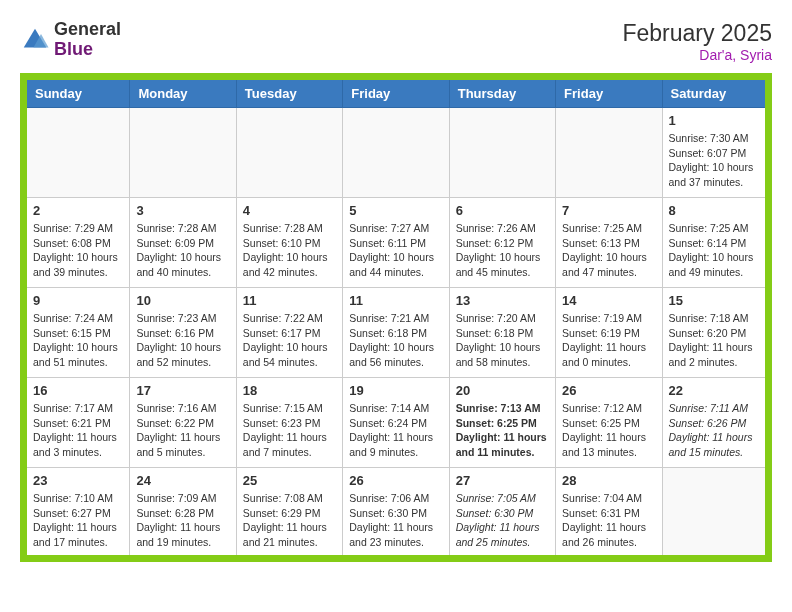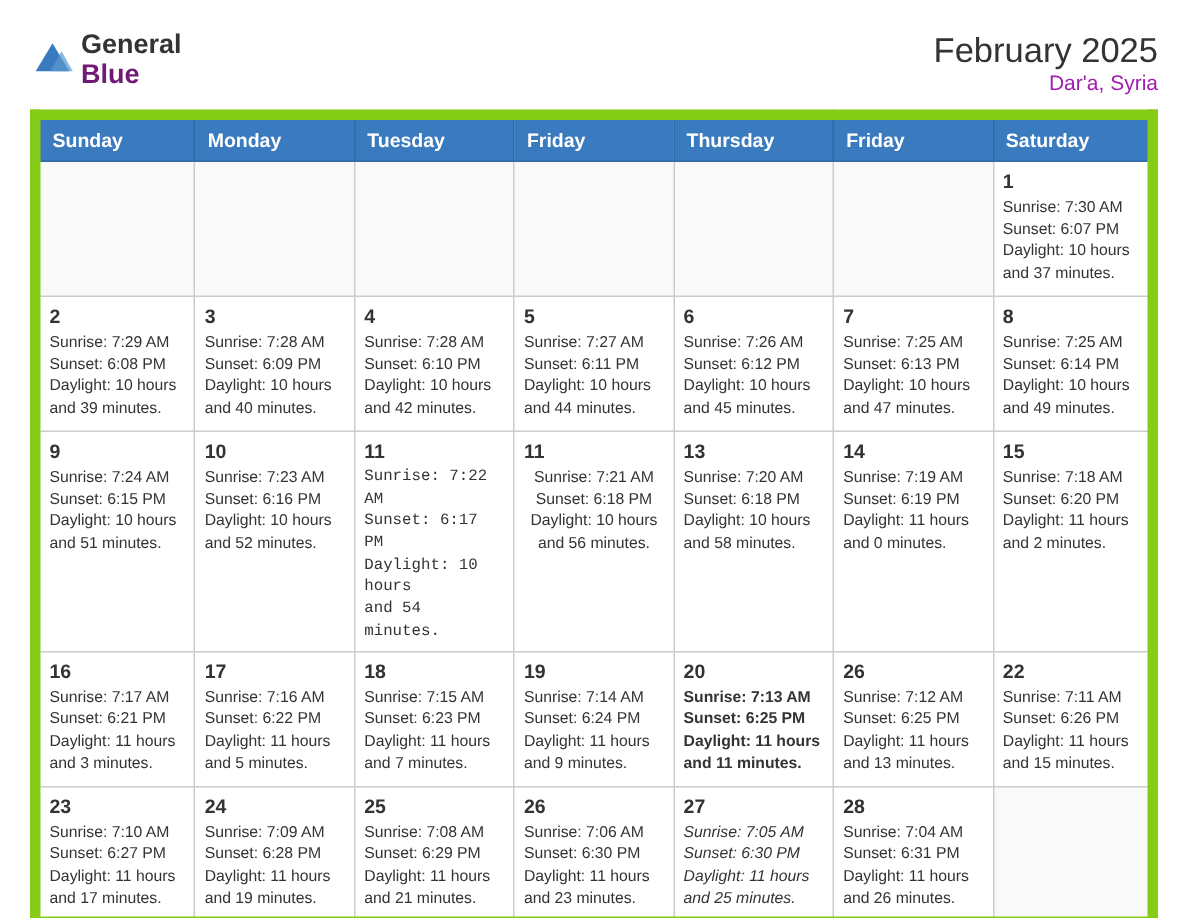--- a/index.html
+++ b/index.html
@@ -196,28 +196,28 @@
         </td>
         <td>
           <span class="day-number">10</span>
           <div class="day-info" style="white-space: pre-line;">Sunrise: 7:23 AM
 Sunset: 6:16 PM
 Daylight: 10 hours
 and 52 minutes.</div>
         </td>
         <td>
           <span class="day-number">11</span>
-          <div class="day-info" style="white-space: pre-line; font-family: Liberation Mono, monospace;">Sunrise: 7:22 AM
+          <div class="day-info" style="white-space: pre-line;">Sunrise: 7:22 AM
 Sunset: 6:17 PM
 Daylight: 10 hours
 and 54 minutes.</div>
         </td>
         <td>
           <span class="day-number">11</span>
-          <div class="day-info" style="white-space: pre-line; text-align: center;">Sunrise: 7:21 AM
+          <div class="day-info" style="white-space: pre-line;">Sunrise: 7:21 AM
 Sunset: 6:18 PM
 Daylight: 10 hours
 and 56 minutes.</div>
         </td>
         <td>
           <span class="day-number">13</span>
           <div class="day-info" style="white-space: pre-line;">Sunrise: 7:20 AM
 Sunset: 6:18 PM
 Daylight: 10 hours
 and 58 minutes.</div>
@@ -275,21 +275,21 @@
         </td>
         <td>
           <span class="day-number">26</span>
           <div class="day-info" style="white-space: pre-line;">Sunrise: 7:12 AM
 Sunset: 6:25 PM
 Daylight: 11 hours
 and 13 minutes.</div>
         </td>
         <td>
           <span class="day-number">22</span>
-          <div class="day-info" style="white-space: pre-line;">Sunrise: 7:11 AM
+          <div class="day-info" style="white-space: pre-line; font-style: italic;">Sunrise: 7:11 AM
 Sunset: 6:26 PM
 Daylight: 11 hours
 and 15 minutes.</div>
         </td>
       </tr>
       <tr class="week-row">
         <td>
           <span class="day-number">23</span>
           <div class="day-info" style="white-space: pre-line;">Sunrise: 7:10 AM
 Sunset: 6:27 PM

